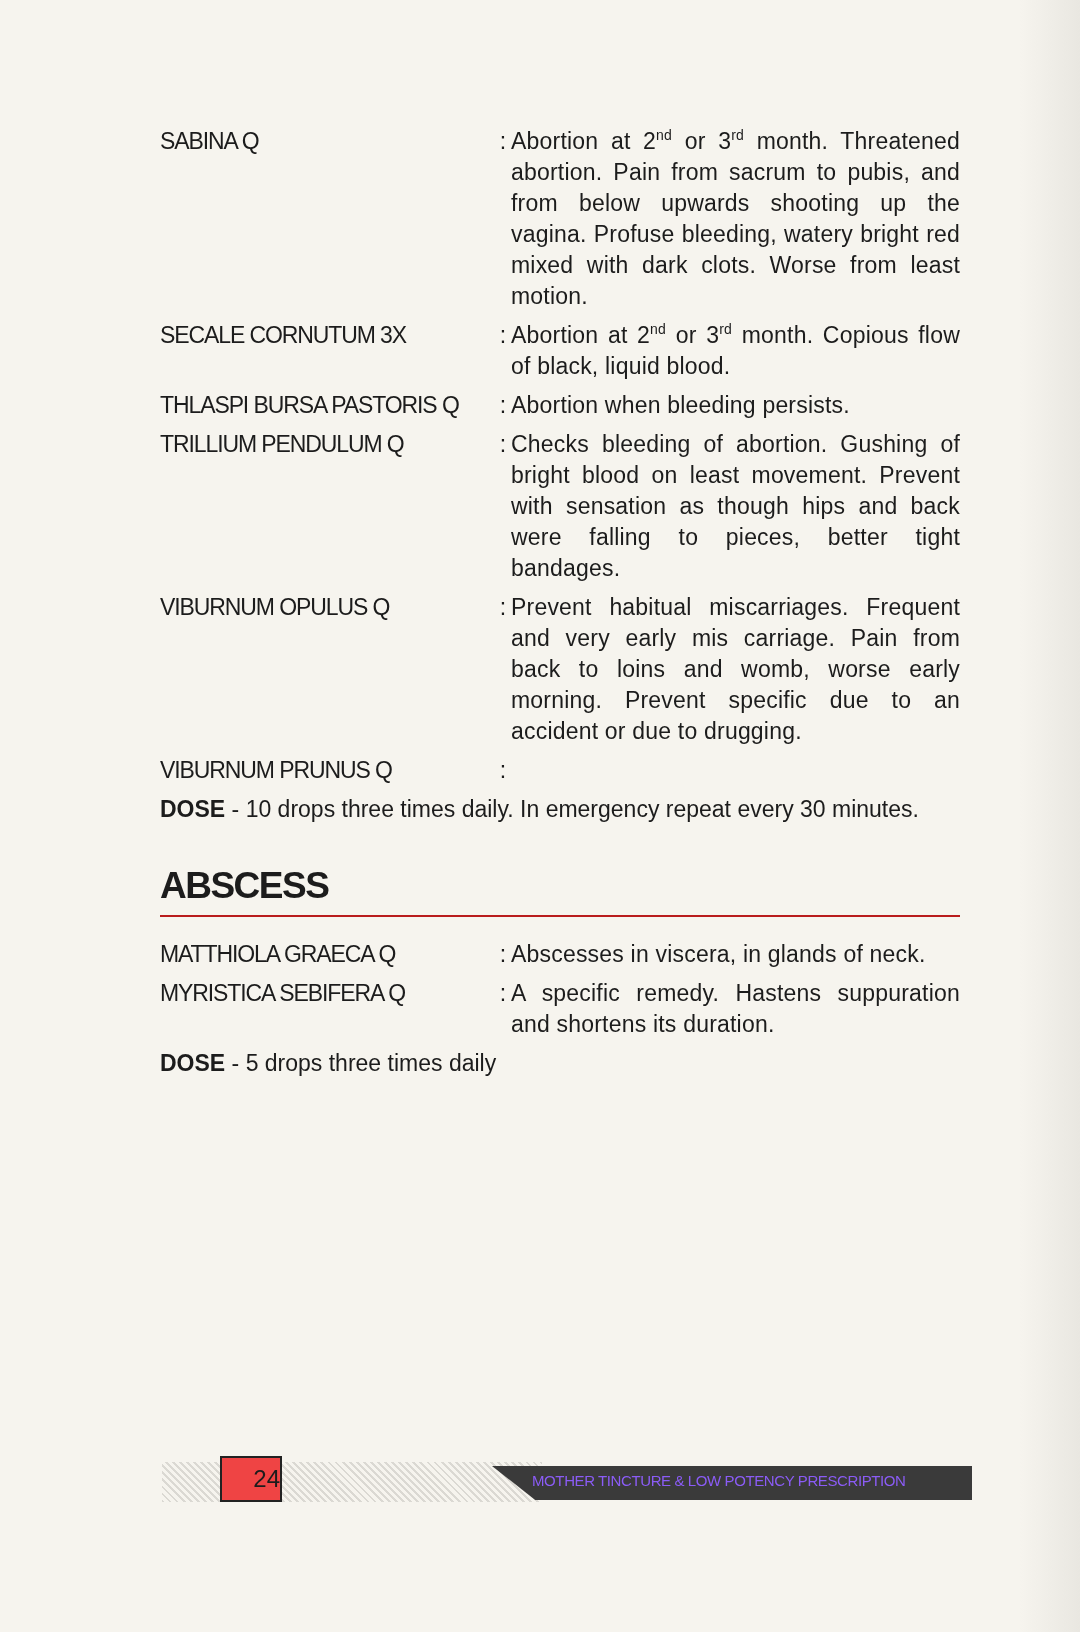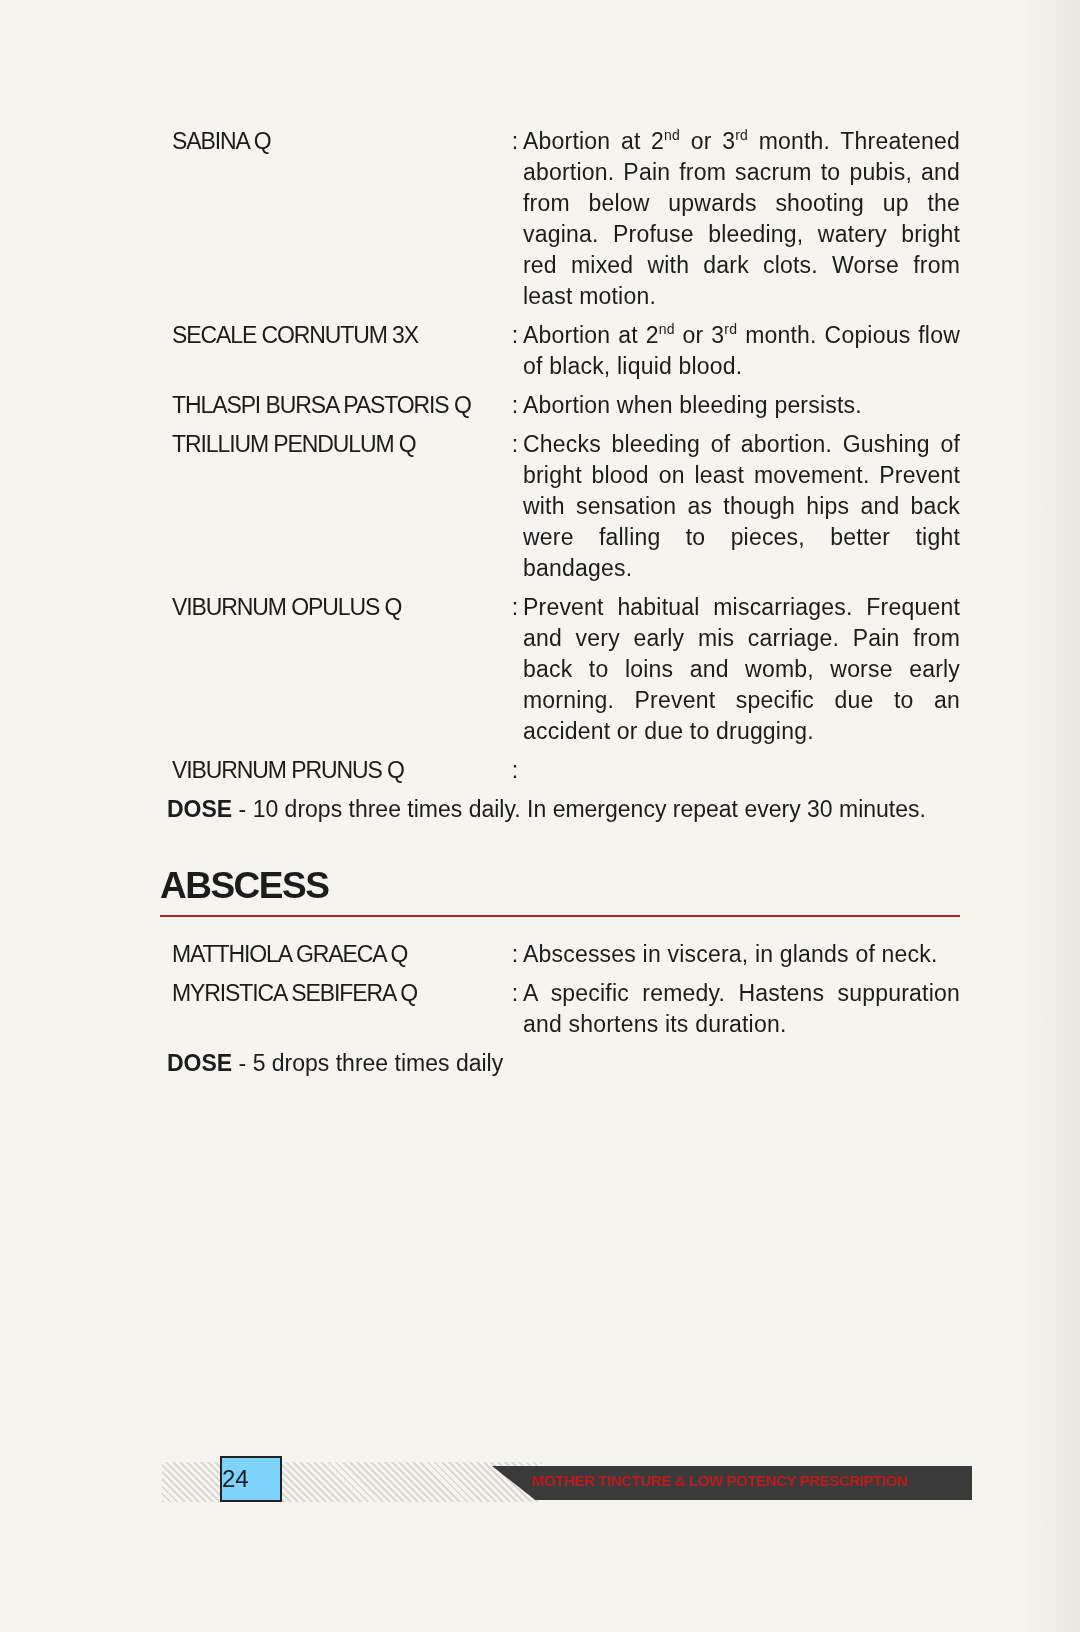--- a/index.html
+++ b/index.html
@@ -14,59 +14,59 @@
     position:absolute; right:0; top:0; width:60px; height:100%;
     background:linear-gradient(to right, rgba(246,244,238,0), #e9e7e1);
   }
   .content {
     position:absolute; left:160px; top:126px; width:800px;
   }
   .entry { display:flex; margin-bottom:8px; }
   .entry .name {
     width:335px; flex:none;
     font-size:23px; letter-spacing:-1.1px;
-    line-height:31px; text-transform:uppercase;margin-left:12px;
+    line-height:31px; text-transform:uppercase;
   }
   .entry .colon {
     width:16px; flex:none; font-size:23px; line-height:31px; text-align:center;
   }
   .entry .desc {
     flex:1; font-size:23px; line-height:31px; text-align:justify;
     letter-spacing:0.2px;
   }
   .entry .desc sup { font-size:14px; line-height:0; }
-  .dose { font-size:23px; line-height:31px; margin:4px 0 8px 7px; }
+  .dose { font-size:23px; line-height:31px; margin:4px 0 8px 0; }
   .dose b { font-weight:bold; }
   .section-title {
     font-size:37px; font-weight:bold; letter-spacing:-1.5px;
     margin-top:40px; padding-bottom:8px;
     border-bottom:2px solid #b91c1c; width:800px;
   }
   .abscess-list { margin-top:22px; }
   .footer {
     position:absolute; left:162px; top:1456px; width:810px; height:48px;
   }
   .footer .stipple {
     position:absolute; left:0; top:6px; width:380px; height:40px;
     background:repeating-linear-gradient(45deg, #cfcdc7 0 2px, transparent 2px 5px);
     opacity:0.7;
   }
   .footer .page-num {
     position:absolute; left:58px; top:0; width:58px; height:42px;
-    border:2px solid #222; background:#7dd3fc;
-    font-size:24px; line-height:42px; text-align:left;
+    border:2px solid #222; background:#ef4444;
+    font-size:24px; line-height:42px; text-align:right;
   }
   .footer .band {
     position:absolute; left:330px; top:10px; width:480px; height:34px;
     background:#3a3a3a;
     clip-path:polygon(0 0, 100% 0, 100% 100%, 9% 100%);
   }
   .footer .band-text {
     position:absolute; left:370px; top:16px; width:440px;
-    font-size:15px; font-weight:bold; color:#b91c1c;
+    font-size:15px; font-weight:normal; color:#8b5cf6;
     letter-spacing:-0.4px; text-transform:uppercase; white-space:nowrap;
   }
 </style>
 </head>
 <body>
 
 <div class="page-shade"></div>
 
 <div class="content">
 

